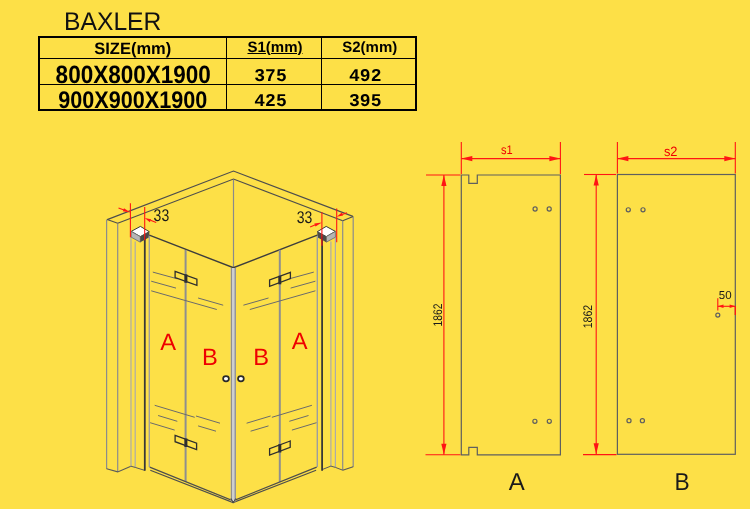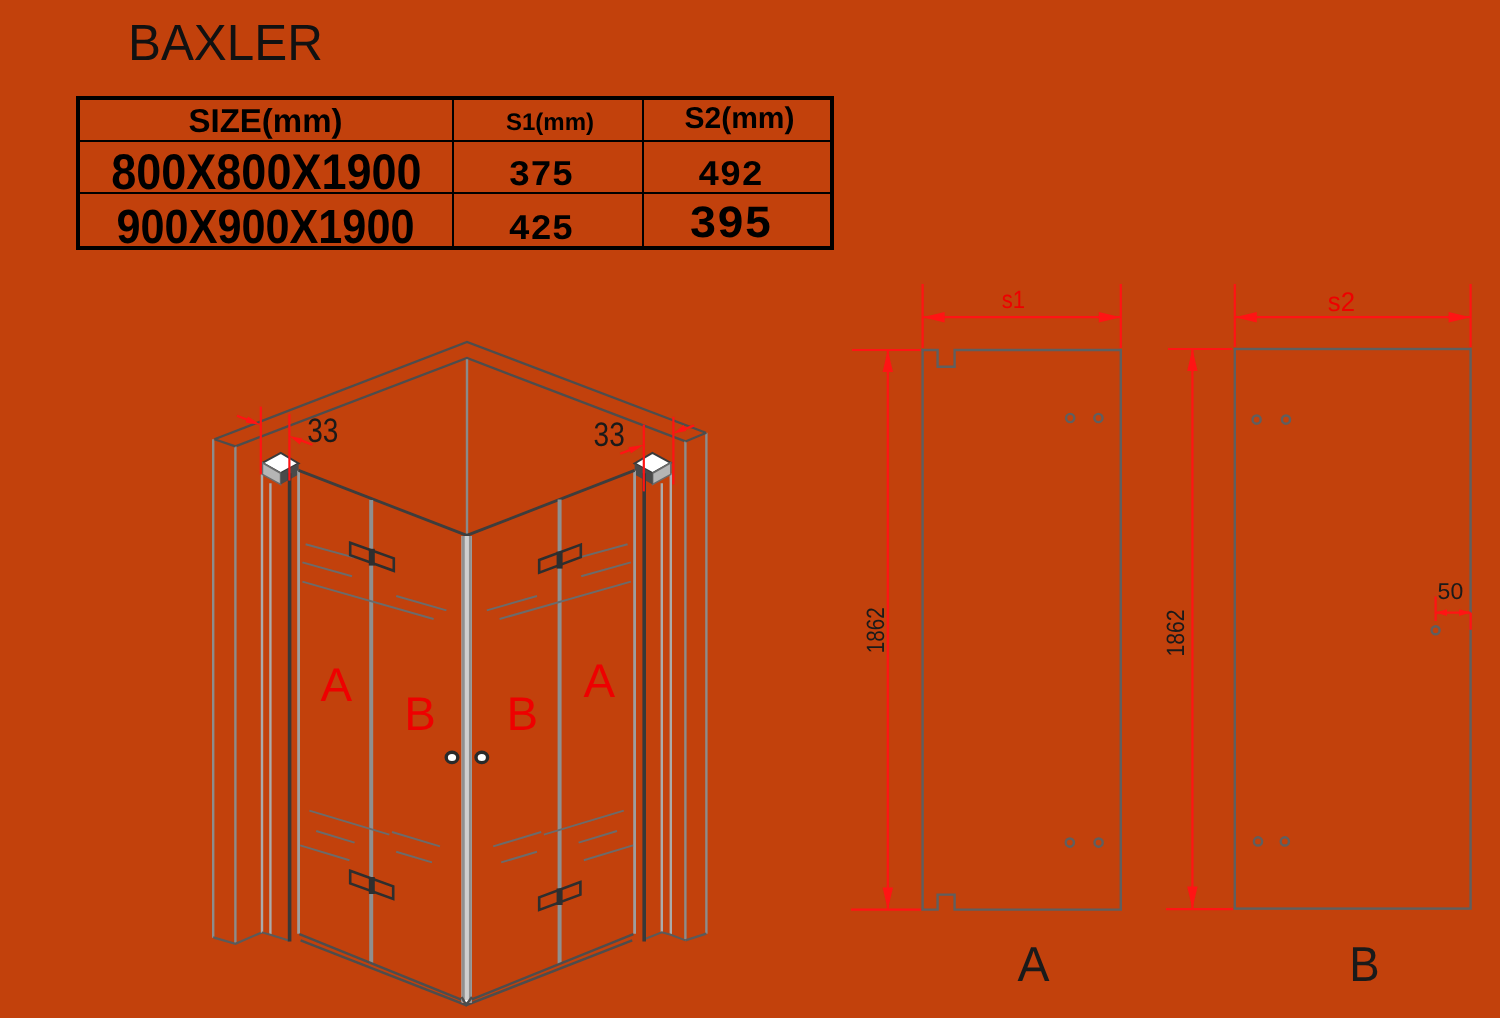--- a/index.html
+++ b/index.html
@@ -1,20 +1,20 @@
 <!DOCTYPE html>
 <html><head>
 <meta charset="utf-8">
 <style>
   html,body{margin:0;padding:0;background:#ffffff;text-rendering:geometricPrecision;-webkit-font-smoothing:antialiased;}
-  #page{position:relative;width:750px;height:509px;background:#c2410c;overflow:hidden;
+  #page{position:relative;width:750px;height:509px;background:#fde047;overflow:hidden;
         font-family:"Liberation Sans",sans-serif;}
   #title{position:absolute;left:63.5px;top:8px;font-size:25.5px;color:#111;
          transform:scaleX(0.968);transform-origin:0 0;}
-  table.sz{position:absolute;left:38px;top:48px;border-collapse:collapse;table-layout:fixed;padding-left:44px;}
+  table.sz{position:absolute;left:38px;top:36px;border-collapse:collapse;table-layout:fixed;padding-left:44px;}
   table.sz td{border:1px solid #000;text-align:center;padding:0;vertical-align:bottom;
               font-weight:bold;color:#000;overflow:hidden;line-height:1;}
   .cnd{display:inline-block;transform:scaleX(0.9) translateY(3.5px);transform-origin:50% 50%;}
   .num{display:inline-block;transform:translateY(2.5px);font-family:Liberation Mono, monospace;}
   td.hd{text-indent:3px;}
   td.nm{text-indent:-3px;}
   svg{position:absolute;left:0;top:0;}
 </style>
 </head>
 <body>
@@ -24,32 +24,32 @@
 
   <table class="sz" style="border:2px solid #000;">
     <colgroup>
         <col style="width:187px">
         <col style="width:95px">
         <col style="width:95px">
       </colgroup>
     <tbody>
         <tr style="height:21.5px">
       <td style="font-size:16.5px;padding-bottom:1px;">SIZE(mm)</td>
-      <td style="font-size:12px;padding-bottom:3.5px;" class="hd">S1(mm)</td>
+      <td style="font-size:15px;padding-bottom:3.5px;text-decoration:underline;" class="hd">S1(mm)</td>
       <td style="font-size:15px;padding-bottom:3.5px;margin-top:40px;" class="hd">S2(mm)</td>
     </tr>
     <tr style="height:22px">
       <td style="font-size:25px;"><span class="cnd">800X800X1900</span></td>
       <td style="font-size:18px;padding-bottom:1px;" class="nm"><span class="num">375</span></td>
       <td style="font-size:18px;padding-bottom:1px;" class="nm"><span class="num">492</span></td>
     </tr>
     <tr style="height:22px">
       <td style="font-size:24px;"><span class="cnd">900X900X1900</span></td>
       <td style="font-size:18px;padding-bottom:1px;" class="nm"><span class="num">425</span></td>
-      <td style="font-size:23px;padding-bottom:1px;margin-top:39px;" class="nm"><span class="num">395</span></td>
+      <td style="font-size:18px;padding-bottom:1px;margin-top:39px;" class="nm"><span class="num">395</span></td>
     </tr>
   </tbody>
     </table>
   <svg width="750" height="509" viewBox="0 0 750 509" fill="none" stroke-linecap="butt">
 
     <g id="iso">
 
       <g>
           <polyline points="107.2,219.6 233.5,171 352.9,216.4" stroke="#4d4d4d" stroke-width="1.15"></polyline>
         </g>

